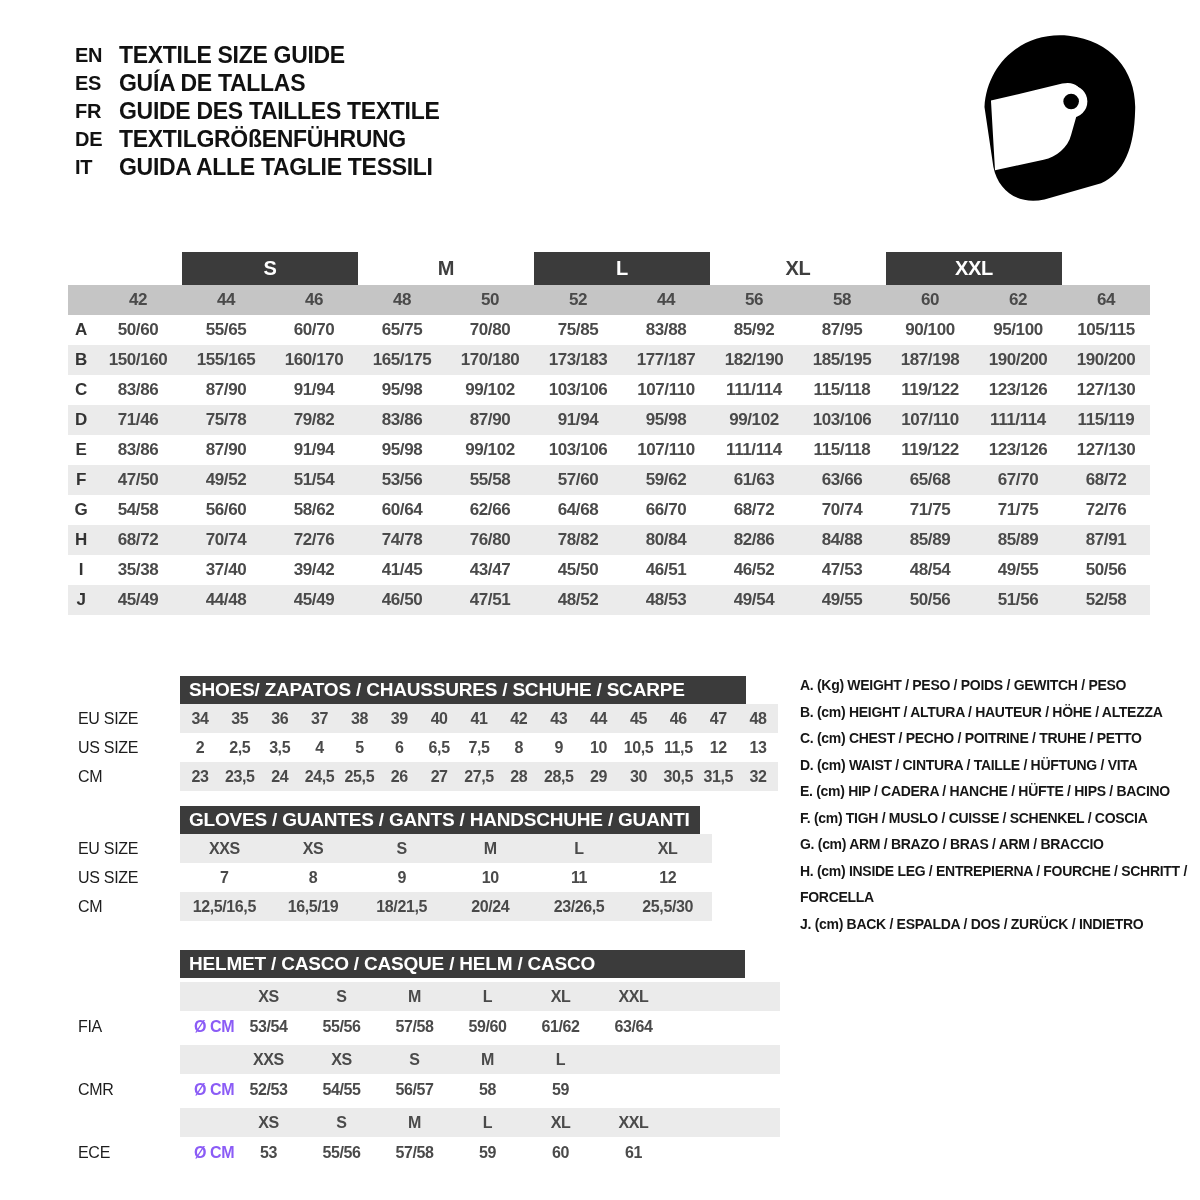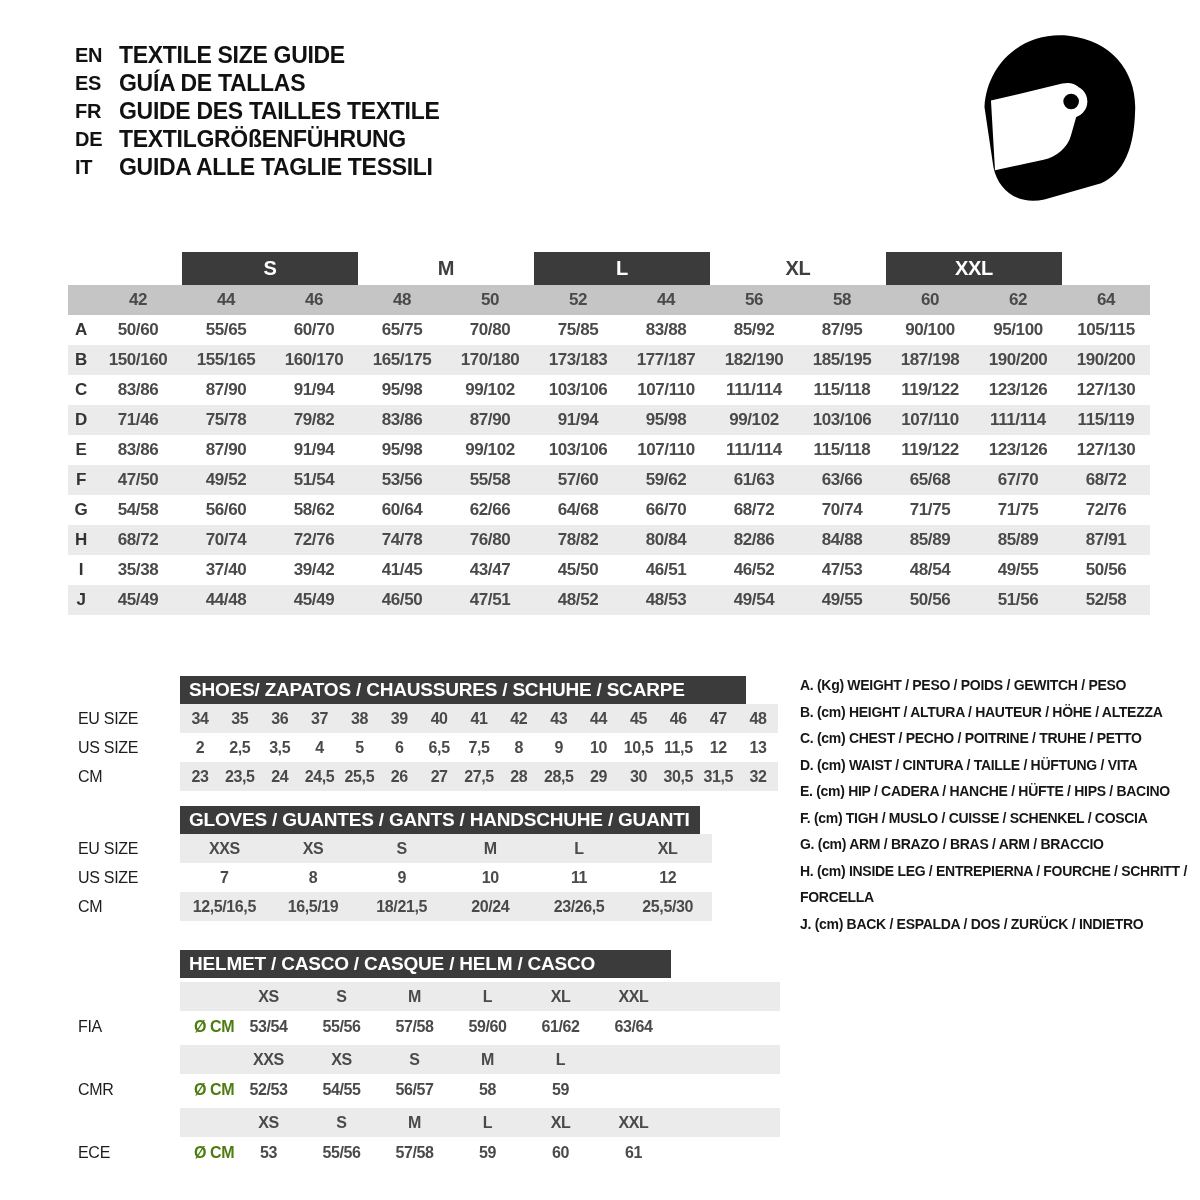--- a/index.html
+++ b/index.html
@@ -36,34 +36,34 @@
   .rlabel{color:#333;}
   
   .sub{position:absolute;left:68px;width:1082px;}
   .sub.shoes{top:676px;}
   .sub.gloves{top:806px;}
   .sub.helmet{top:950px;}
   .bar{margin-left:112px;height:28px;background:var(--dark);color:#fff;display:flex;align-items:center;
        padding-left:9px;font-weight:bold;font-size:19px;letter-spacing:-0.2px;white-space:nowrap;}
   .shoes .bar{width:566px;}
   .gloves .bar{width:520px;}
-  .helmet .bar{width:491px;margin-bottom:4px;}
+  .helmet .bar{width:565px;margin-bottom:4px;}
   .srow{position:relative;height:29px;}
   .hrow{position:relative;height:29px;}
   .hrow.hval{height:31px;margin-bottom:3px;}
   .slabel{position:absolute;left:10px;top:0;bottom:0;display:flex;align-items:center;
           font-weight:normal;font-size:16px;color:#1d1d1d;letter-spacing:-0.3px;white-space:nowrap;}
   .scontent{position:absolute;left:112px;top:0;bottom:0;display:grid;}
   .grayband{background:var(--zebra);}
   .shoes-grid{width:598px;grid-template-columns:repeat(15,1fr);}
   .gloves-grid{width:532px;grid-template-columns:repeat(6,1fr);}
   .helmet-grid{width:600px;grid-template-columns:52px repeat(6,73px);}
   .scell{display:flex;align-items:center;justify-content:center;font-weight:bold;font-size:16px;
          color:var(--num);letter-spacing:-0.4px;white-space:nowrap;}
-  .scell.unit{justify-content:flex-start;padding-left:14px;color:#4d7c0f;}
+  .scell.unit{justify-content:flex-start;padding-left:14px;color:#8b5cf6;}
   
   .legend{position:absolute;left:800px;top:672px;width:396px;}
   .legend-item{font-weight:bold;font-size:14px;line-height:26.5px;color:var(--ink);letter-spacing:-0.3px;}
 </style>
 </head>
 <body>
 
 <div class="canvas">
 
   <header class="lang-header">

